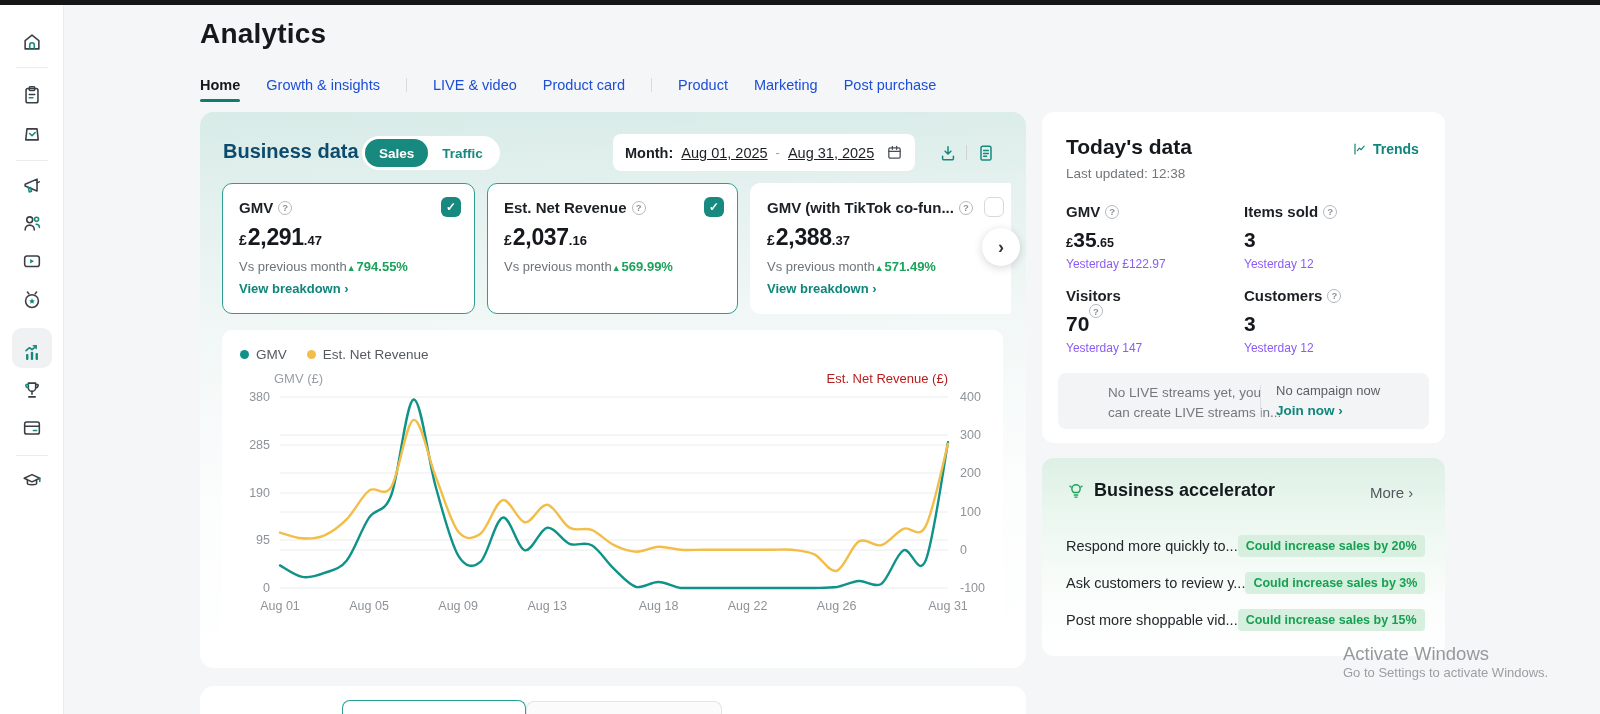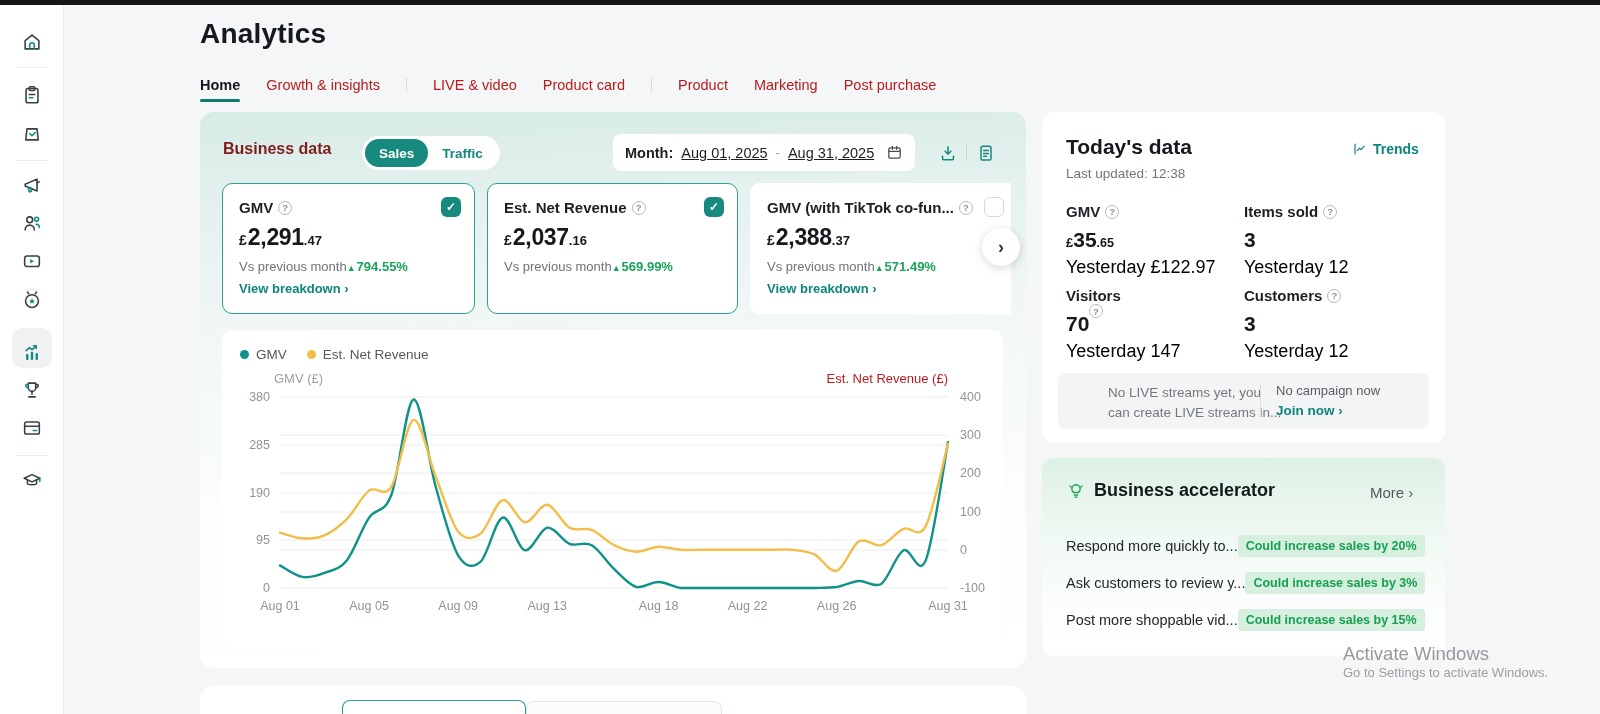--- a/index.html
+++ b/index.html
@@ -13,29 +13,29 @@
   .side-ic { position:absolute; left:21px; width:22px; height:22px; display:flex; align-items:center; justify-content:center; cursor:pointer; }
   .side-ic svg { width:22px; height:22px; stroke:#3a3e45; fill:none; stroke-width:1.7; stroke-linecap:round; stroke-linejoin:round; }
   .side-sep { position:absolute; left:16px; width:32px; height:1px; background:#ececee; }
   .side-active { position:absolute; left:12px; width:40px; height:40px; background:#f0f1f2; border-radius:10px; }
   .teal-stroke { stroke:#16897e !important; }
   .teal-fill { fill:#16897e !important; stroke:none !important; }
 
   
   #page-title { left:200px; top:18px; font-size:28px; font-weight:800; color:#15181d; letter-spacing:.2px; }
   #tabs { left:200px; top:72px; display:flex; align-items:center; gap:26px; height:26px; }
-  .tab { font-size:14.5px; color:#b91c1c; cursor:pointer; position:relative; white-space:nowrap; }
+  .tab { font-size:14.5px; color:#1d4ed8; cursor:pointer; position:relative; white-space:nowrap; }
   .tab.active { color:#15181d; font-weight:700; }
   .tab.active::after { content:""; position:absolute; left:0; right:0; bottom:-9px; height:3px; background:#137a6f; border-radius:2px; }
   .tab-div { width:1px; height:14px; background:#d9dbdd; }
 
   
   #bd-card { left:200px; top:112px; width:826px; height:556px; border-radius:14px;
     background:linear-gradient(178deg,#d7ebe7 0%,#e4f1ee 16%,#f2f8f7 40%,#fcfdfd 68%,#ffffff 100%); }
-  #bd-title { left:223px; top:140px; font-size:16px; font-weight:800; color:#7f1d1d; }
+  #bd-title { left:223px; top:140px; font-size:20px; font-weight:800; color:#0c4a6e; }
   #bd-toggle { left:362px; top:136px; height:34px; background:#ffffff; border-radius:17px; display:flex; align-items:center; padding:3px; cursor:pointer; }
   .seg { height:28px; border-radius:14px; display:flex; align-items:center; padding:0 14px; font-size:13.5px; font-weight:700; }
   .seg.on { background:#17897e; color:#ffffff; }
   .seg.off { color:#17897e; }
   #month-pick { left:613px; top:134px; width:302px; height:37px; background:#ffffff; border-radius:8px; display:flex; align-items:center; padding:0 12px; gap:8px; cursor:pointer; }
   #month-pick .ml { font-size:14.5px; font-weight:700; color:#1c2025; }
   #month-pick .mv { font-size:14.5px; color:#1c2025;text-decoration:underline; }
   #month-pick .md { font-size:13px; color:#9a9ea3; }
   .tool-ic { width:20px; height:20px; cursor:pointer; }
   .tool-ic svg { width:20px; height:20px; stroke:#16897e; fill:none; stroke-width:1.8; stroke-linecap:round; stroke-linejoin:round; }
@@ -73,21 +73,21 @@
   #today-card { left:1042px; top:112px; width:403px; height:331px; background:#ffffff; border-radius:12px; }
   #today-title { left:1066px; top:135px; font-size:21px; font-weight:800; color:#15181d; }
   #today-upd { left:1066px; top:166px; font-size:13.5px; color:#71767b; }
   #trends-link { left:1352px; top:141px; display:flex; align-items:center; gap:5px; cursor:pointer; font-size:14px; font-weight:700; color:#0f857b; }
   #trends-link svg { width:16px; height:16px; stroke:#0f857b; fill:none; stroke-width:1.8; stroke-linecap:round; stroke-linejoin:round; }
   .tm-label { position:absolute; font-size:15px; font-weight:700; color:#1c2025; display:flex; align-items:center; }
   .tm-val { position:absolute; display:flex; align-items:baseline; color:#15181d; }
   .tm-val .cur { font-size:13px; font-weight:800; }
   .tm-val .int { font-size:21px; font-weight:800; }
   .tm-val .dec { font-size:12.5px; font-weight:800; }
-  .tm-sub { position:absolute; font-size:18px; color:#000000; }
+  .tm-sub { position:absolute; font-size:12px; color:#8b5cf6; }
   #today-foot { left:1058px; top:373px; width:371px; height:56px; background:#f3f4f5; border-radius:8px; }
   #tf-live { left:1108px; top:383px; width:180px; font-size:13.5px; color:#74787d; line-height:20px; }
   #tf-div { left:1260px; top:385px; width:1px; height:32px; background:#dcdee0; }
   #tf-camp { left:1276px; top:383px; font-size:13px; color:#5a5e63; }
   #tf-join { left:1276px; top:403px; font-size:13.5px; font-weight:700; color:#0f857b; cursor:pointer; }
 
   
   #acc-card { left:1042px; top:458px; width:403px; height:198px; border-radius:12px;
     background:linear-gradient(180deg,#ddf0e5 0%,#ecf7f0 30%,#fafdfb 70%,#ffffff 100%); }
   #acc-head { left:1066px; top:480px; display:flex; align-items:center; gap:8px; }

